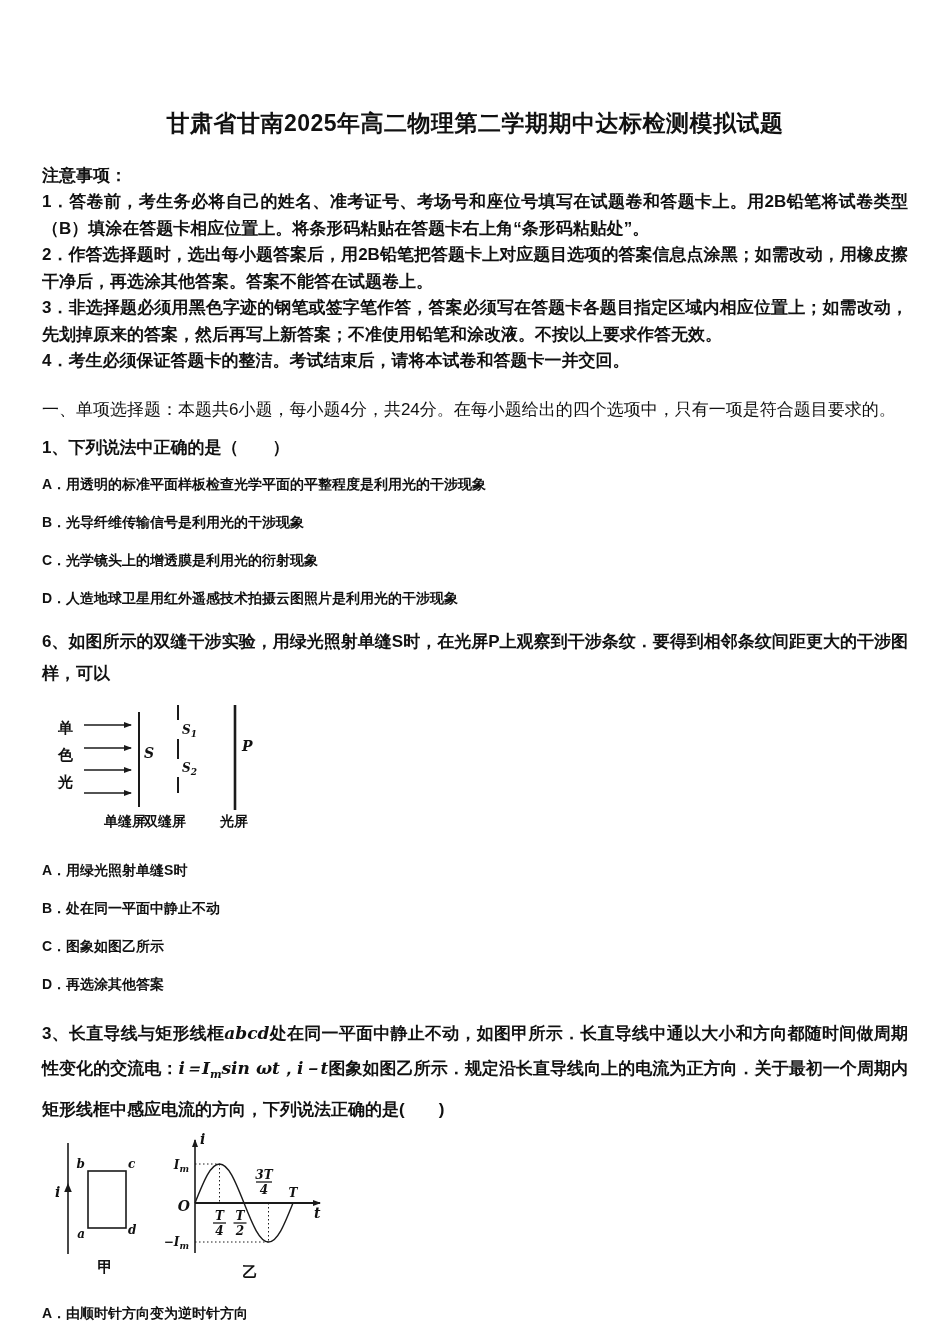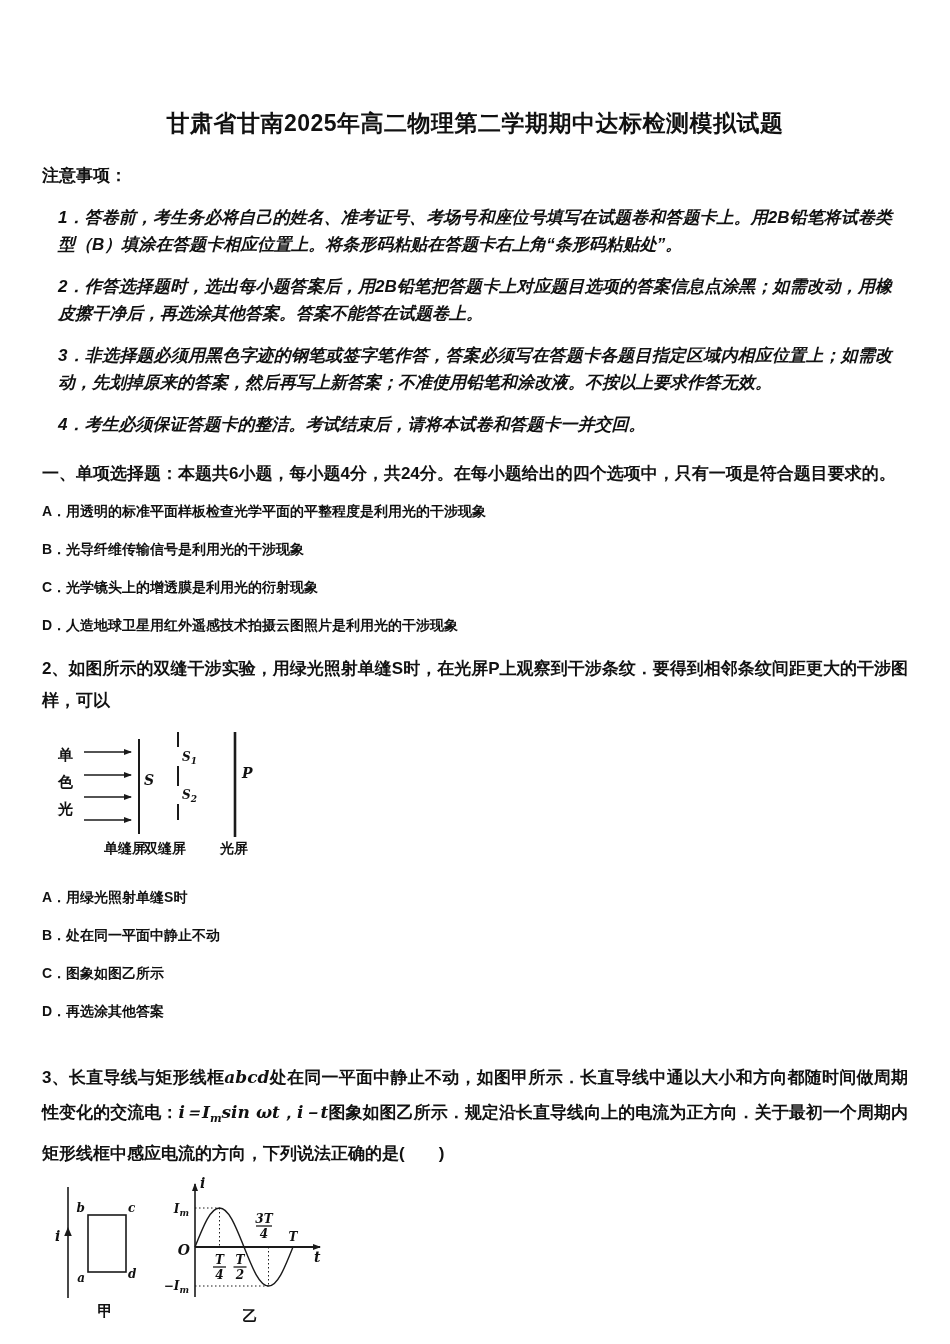--- a/index.html
+++ b/index.html
@@ -1,22 +1,22 @@
 <!DOCTYPE html>
 <html><head>
 <meta charset="utf-8">
 <style>
   html,body{margin:0;padding:0;background:#ffffff;}
   body{font-family:"Liberation Sans","DejaVu Sans",sans-serif;color:#111;}
   .page{position:relative;width:950px;height:1344px;margin:0 auto;box-sizing:border-box;
         padding:108px 42px 0 42px;background:#fff;overflow:hidden;}
   .title{font-size:23px;font-weight:700;text-align:center;margin:0 0 24px 0;letter-spacing:.5px;}
   .notice-head{margin:2px 0 0 0;font-size:17px;line-height:26px;font-weight:600;}
-  .notice-item{margin:16px;font-size:17px;line-height:26.5px;font-weight:600;text-align:justify;font-style:italic;}
-  .section-head{margin:22px 0 0 0;font-size:17px;line-height:26px;font-weight:700;text-align:justify;}
+  .notice-item{margin:0;font-size:17px;line-height:26.5px;font-weight:600;text-align:justify;}
+  .section-head{margin:22px 0 0 0;font-size:17px;line-height:26px;font-weight:400;text-align:justify;}
   .stem{margin:12px 0 0 0;font-size:17px;line-height:25px;font-weight:600;text-align:justify;}
   .stem.wide{line-height:32px;}
   .stem.wider{line-height:35px;}
   .option{margin:13px 0 0 0;font-size:14px;line-height:23px;font-weight:600;}
   .option.sp{margin-top:15px;}
   .math{font-family:"DejaVu Serif","Liberation Serif",serif;font-style:italic;font-weight:700;}
   .math sub{font-size:11px;font-style:italic;}
   .diagram{display:block;margin:10px 0 0 6px;}
   svg text{fill:#111;}
   .svg-cjk{font-family:"Liberation Sans","DejaVu Sans",sans-serif;font-size:15px;font-weight:600;}
@@ -36,28 +36,29 @@
     <p class="notice-head">注意事项：</p>
     <p class="notice-item">1．答卷前，考生务必将自己的姓名、准考证号、考场号和座位号填写在试题卷和答题卡上。用2B铅笔将试卷类型（B）填涂在答题卡相应位置上。将条形码粘贴在答题卡右上角“条形码粘贴处”。</p>
     <p class="notice-item">2．作答选择题时，选出每小题答案后，用2B铅笔把答题卡上对应题目选项的答案信息点涂黑；如需改动，用橡皮擦干净后，再选涂其他答案。答案不能答在试题卷上。</p>
     <p class="notice-item">3．非选择题必须用黑色字迹的钢笔或签字笔作答，答案必须写在答题卡各题目指定区域内相应位置上；如需改动，先划掉原来的答案，然后再写上新答案；不准使用铅笔和涂改液。不按以上要求作答无效。</p>
     <p class="notice-item">4．考生必须保证答题卡的整洁。考试结束后，请将本试卷和答题卡一并交回。</p>
   </div>
 
   <p class="section-head">一、单项选择题：本题共6小题，每小题4分，共24分。在每小题给出的四个选项中，只有一项是符合题目要求的。</p>
 
   <div>
+    <p class="stem">1、下列说法中正确的是（　　）</p>
     <p class="option">A．用透明的标准平面样板检查光学平面的平整程度是利用光的干涉现象</p>
     <p class="option sp">B．光导纤维传输信号是利用光的干涉现象</p>
     <p class="option sp">C．光学镜头上的增透膜是利用光的衍射现象</p>
     <p class="option sp">D．人造地球卫星用红外遥感技术拍摄云图照片是利用光的干涉现象</p>
   </div>
 
   <div>
-    <p class="stem wide" style="margin-top:16px;">2、如图所示的双缝干涉实验，用绿光照射单缝S时，在光屏P上观察到干涉条纹．要得到相邻条纹间距更大的干涉图样，可以</p>
+    <p class="stem wide" style="margin-top:16px;">6、如图所示的双缝干涉实验，用绿光照射单缝S时，在光屏P上观察到干涉条纹．要得到相邻条纹间距更大的干涉图样，可以</p>
 
     <svg class="diagram" width="320" height="135" viewBox="0 0 320 135">
       <defs>
         <marker id="arr1" markerWidth="9" markerHeight="8" refX="7" refY="3" orient="auto" markerUnits="userSpaceOnUse">
           <path d="M0,0 L8,3 L0,6 Z" fill="#1a1a1a"></path>
         </marker>
       </defs>
 
       <text class="svg-cjk" x="10" y="33">单</text>
       <text class="svg-cjk" x="10" y="60">色</text>
@@ -85,21 +86,21 @@
       <text class="svg-cap" x="186" y="126" text-anchor="middle">光屏</text>
     </svg>
 
     <p class="option" style="margin-top:24px;">A．用绿光照射单缝S时</p>
     <p class="option sp">B．处在同一平面中静止不动</p>
     <p class="option sp">C．图象如图乙所示</p>
     <p class="option sp">D．再选涂其他答案</p>
   </div>
 
   <div>
-    <p class="stem wider" style="margin-top:37px;"><span>3、长直导线与矩形线框</span><span class="math">abcd</span><span>处在同一平面中静止不动，如图甲所示．长直导线中通以大小和方向都随时间做周期性变化的交流电：</span><span class="math"><span>i＝I</span><sub>m</sub><span>sin ωt，i－t</span></span><span>图象如图乙所示．规定沿长直导线向上的电流为正方向．关于最初一个周期内矩形线框中感应电流的方向，下列说法正确的是(　　)</span></p>
+    <p class="stem wider" style="margin-top:20px;"><span>3、长直导线与矩形线框</span><span class="math">abcd</span><span>处在同一平面中静止不动，如图甲所示．长直导线中通以大小和方向都随时间做周期性变化的交流电：</span><span class="math"><span>i＝I</span><sub>m</sub><span>sin ωt，i－t</span></span><span>图象如图乙所示．规定沿长直导线向上的电流为正方向．关于最初一个周期内矩形线框中感应电流的方向，下列说法正确的是(　　)</span></p>
 
     <svg class="diagram" width="300" height="155" viewBox="0 0 300 155" style="margin-top:4px;">
       <defs>
         <marker id="arr2" markerWidth="9" markerHeight="8" refX="7" refY="3" orient="auto" markerUnits="userSpaceOnUse">
           <path d="M0,0 L8,3 L0,6 Z" fill="#1a1a1a"></path>
         </marker>
       </defs>
 
       <line class="ln" x1="20" y1="12" x2="20" y2="123" stroke-width="1.6"></line>
       <polygon points="20,52 16.2,61 23.8,61" fill="#1a1a1a"></polygon>

